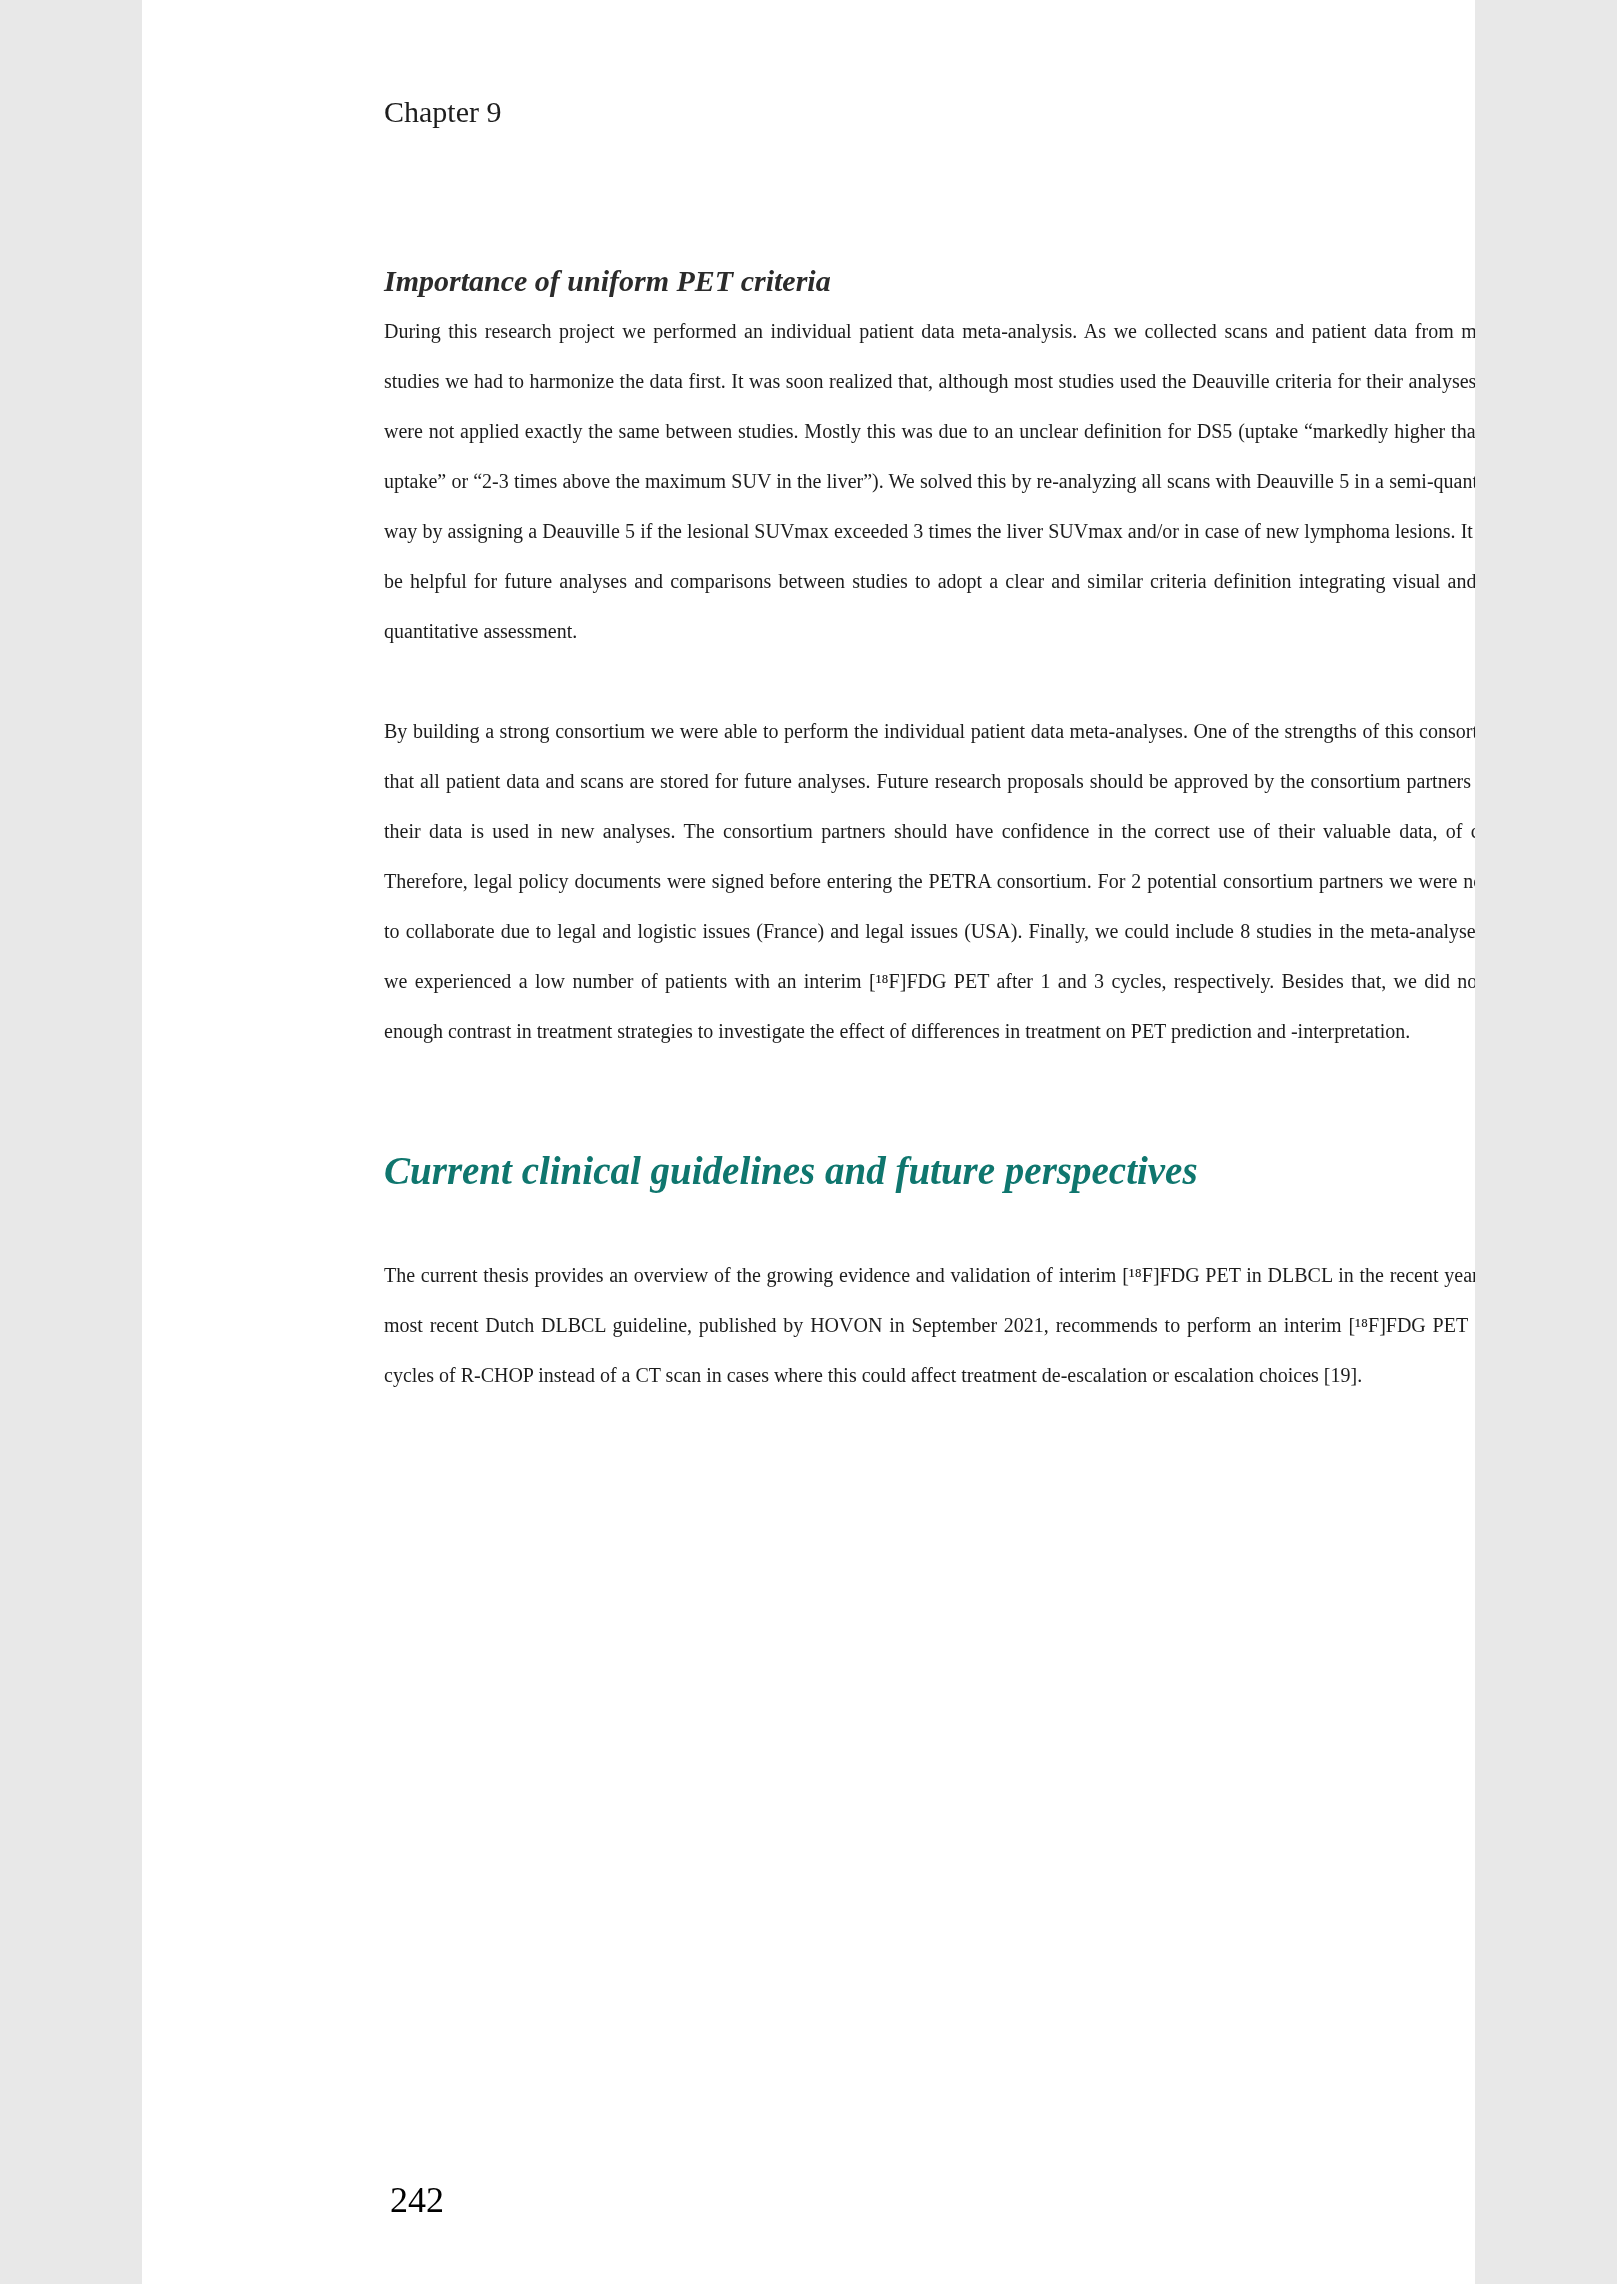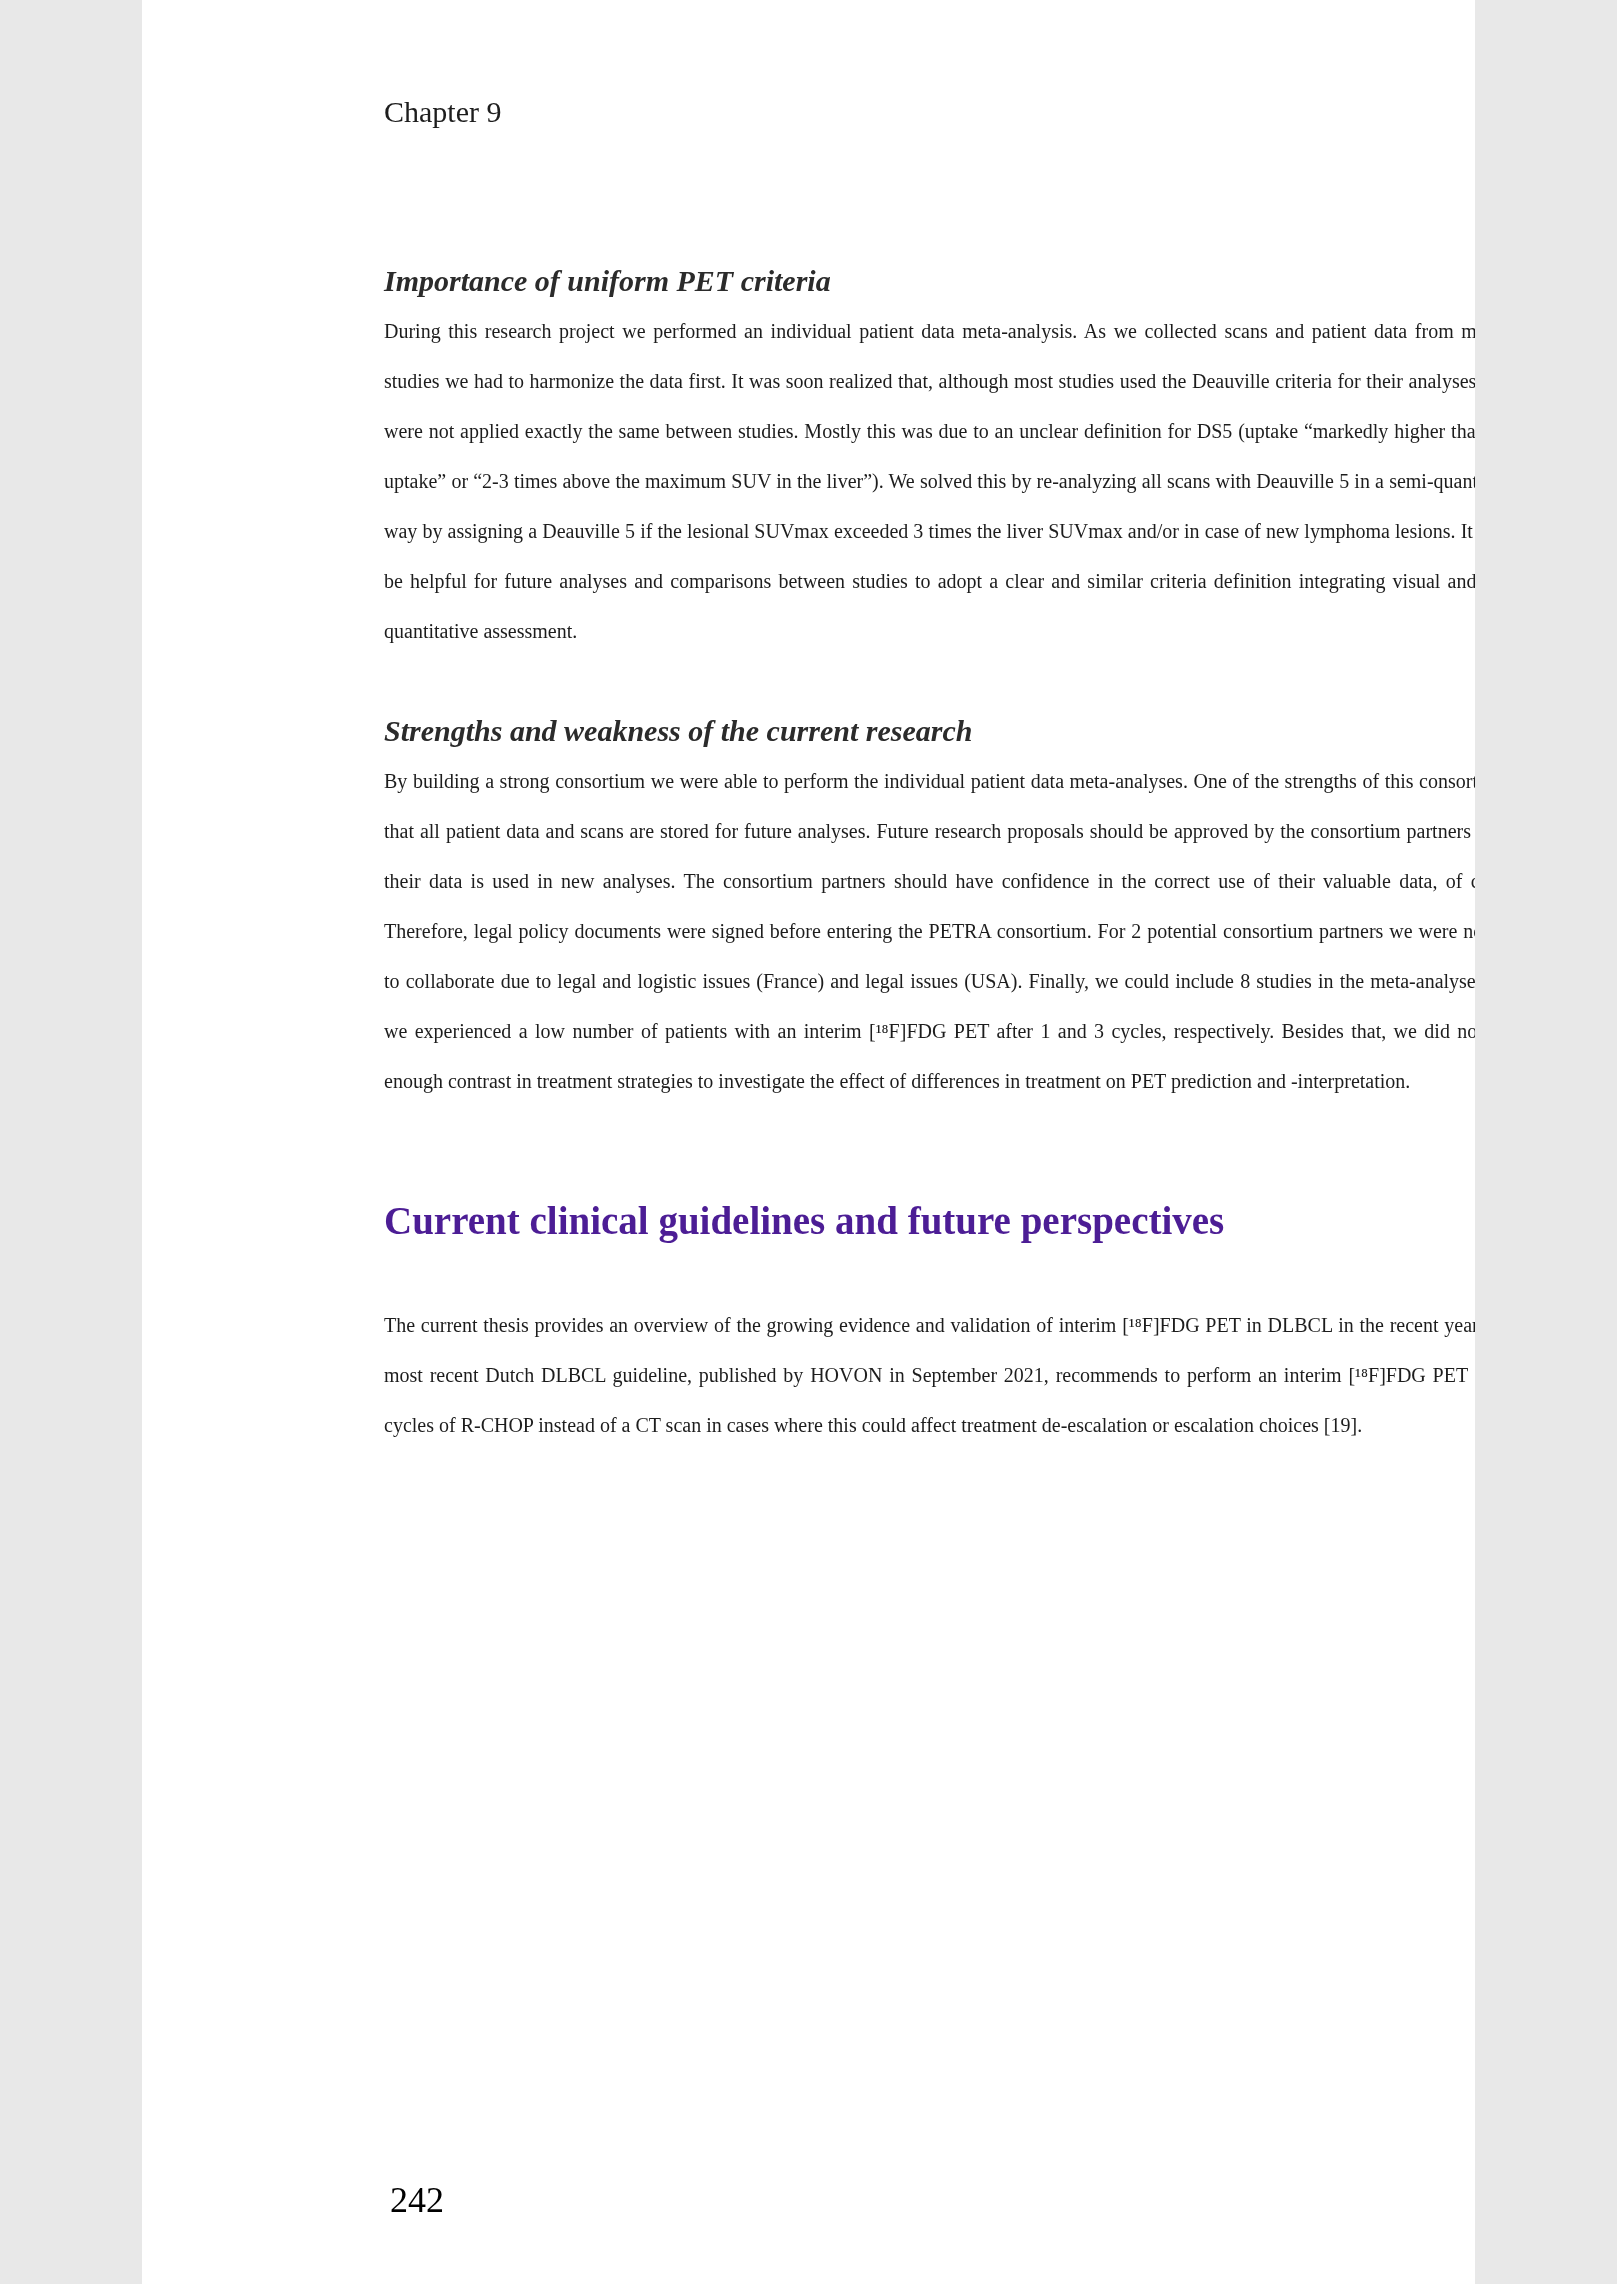--- a/index.html
+++ b/index.html
@@ -50,21 +50,22 @@
     line-height: 50px;
     text-align: justify;
     margin: 0;
     color: #1d1d1d;
   }
   .main-heading {
     font-size: 39px;
     line-height: 47px;
     font-weight: 700;
     margin: 91px 0 0 0;
-    color: #4c1d95;
+    color: #0f766e;
+    font-style: italic;
   }
   .subsection {
     margin-top: 56px;
   }
   .page-number {
     position: absolute;
     left: 248px;
     top: 2182px;
     font-size: 36px;
     line-height: 37px;
@@ -78,21 +79,20 @@
   <div class="content">
 
     <div class="running-header">Chapter 9</div>
 
     <section class="section first-section">
       <h3 class="sub-heading">Importance of uniform PET criteria</h3>
       <p class="body-text">During this research project we performed an individual patient data meta-analysis. As we collected scans and patient data from multiple studies we had to harmonize the data first. It was soon realized that, although most studies used the Deauville criteria for their analyses, these were not applied exactly the same between studies. Mostly this was due to an unclear definition for DS5 (uptake “markedly higher than liver uptake” or “2-3 times above the maximum SUV in the liver”). We solved this by re-analyzing all scans with Deauville 5 in a semi-quantitative way by assigning a Deauville 5 if the lesional SUVmax exceeded 3 times the liver SUVmax and/or in case of new lymphoma lesions. It would be helpful for future analyses and comparisons between studies to adopt a clear and similar criteria definition integrating visual and semi-quantitative assessment.</p>
     </section>
 
     <section class="section">
-      <h3 class="sub-heading">Strengths and weakness of the current research</h3>
       <p class="body-text">By building a strong consortium we were able to perform the individual patient data meta-analyses. One of the strengths of this consortium is that all patient data and scans are stored for future analyses. Future research proposals should be approved by the consortium partners before their data is used in new analyses. The consortium partners should have confidence in the correct use of their valuable data, of course. Therefore, legal policy documents were signed before entering the PETRA consortium. For 2 potential consortium partners we were not able to collaborate due to legal and logistic issues (France) and legal issues (USA). Finally, we could include 8 studies in the meta-analyses. Still we experienced a low number of patients with an interim [¹⁸F]FDG PET after 1 and 3 cycles, respectively. Besides that, we did not have enough contrast in treatment strategies to investigate the effect of differences in treatment on PET prediction and -interpretation.</p>
     </section>
 
     <h2 class="main-heading">Current clinical guidelines and future perspectives</h2>
 
     <section class="section subsection">
       <p class="body-text">The current thesis provides an overview of the growing evidence and validation of interim [¹⁸F]FDG PET in DLBCL in the recent years. The most recent Dutch DLBCL guideline, published by HOVON in September 2021, recommends to perform an interim [¹⁸F]FDG PET after 2 cycles of R-CHOP instead of a CT scan in cases where this could affect treatment de-escalation or escalation choices [19].</p>
     </section>
 
   </div>

